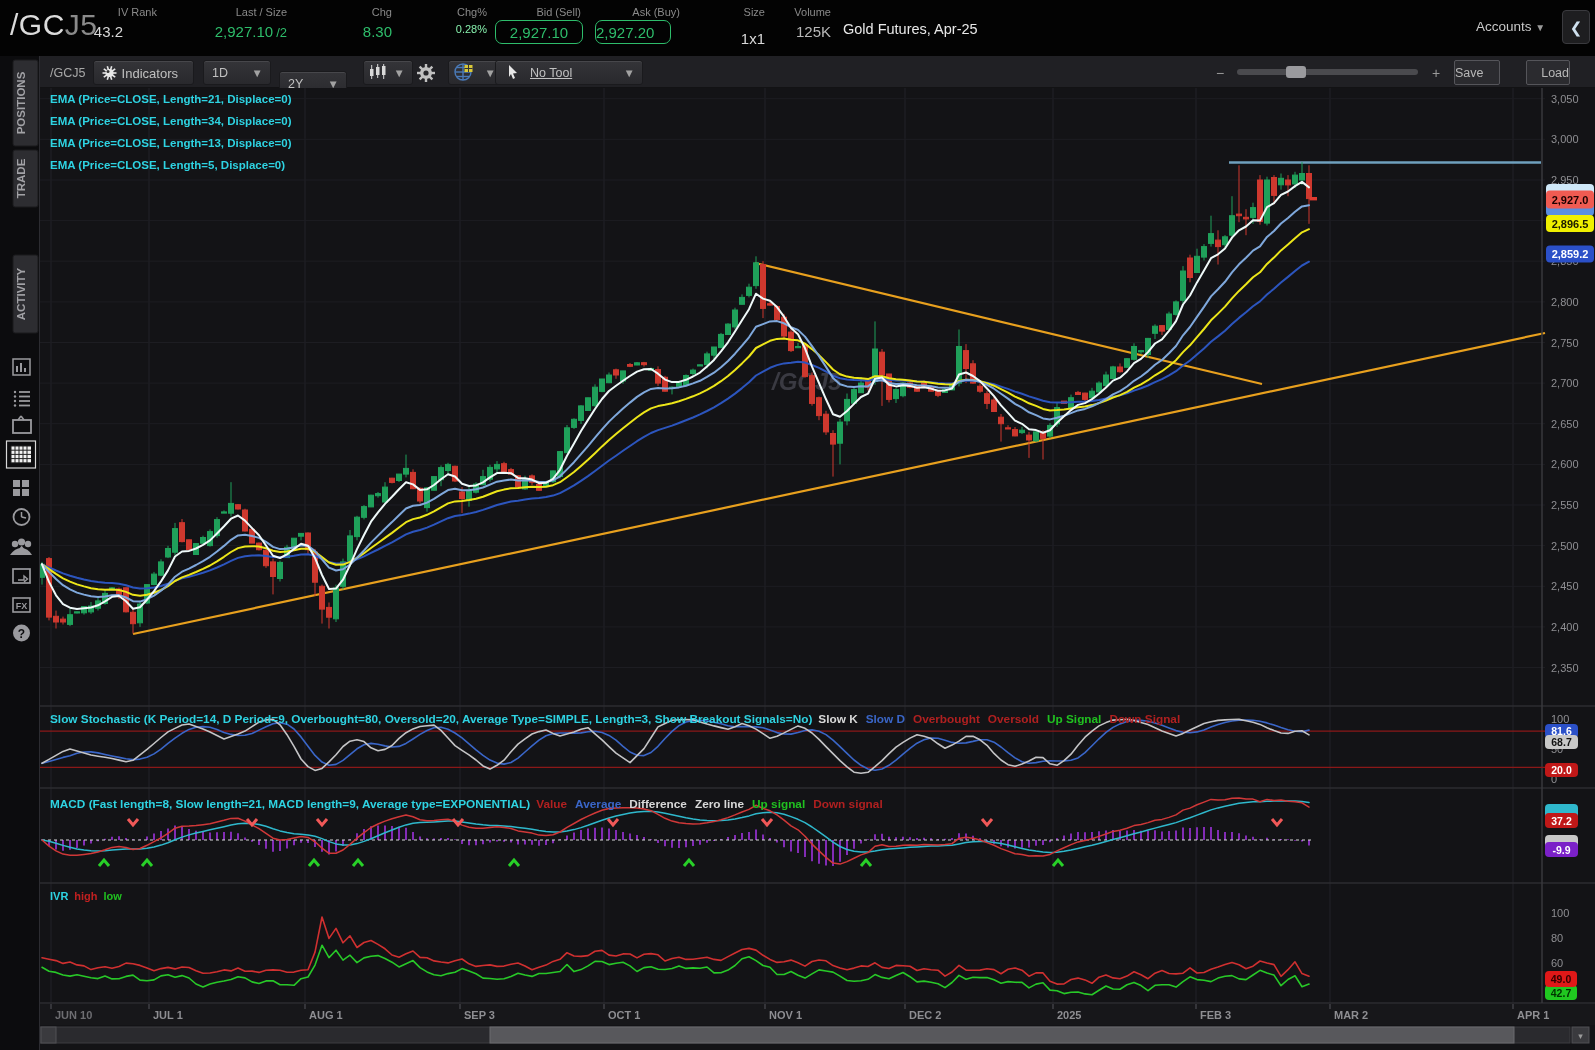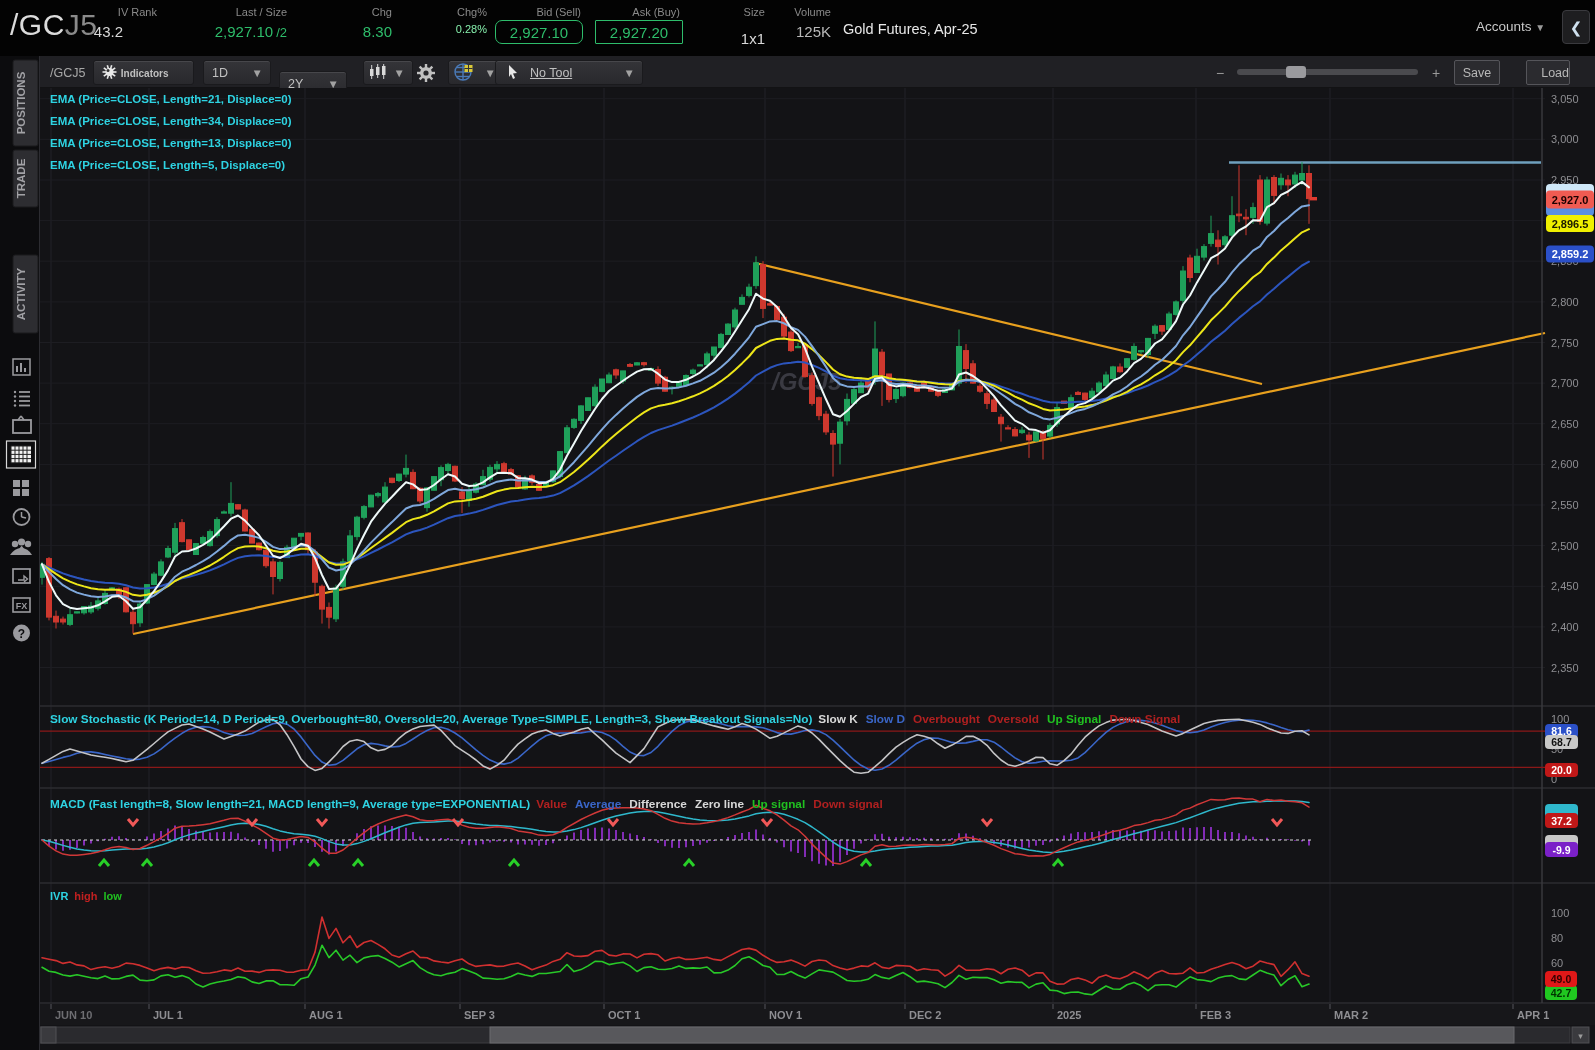--- a/index.html
+++ b/index.html
@@ -11,32 +11,32 @@
     <div style="position:absolute;right:1472px;top:23px;font-size:15px;color:#d8d8d8;white-space:nowrap">43.2</div>
     <div style="position:absolute;right:1308px;top:6px;font-size:11px;color:#8a8a8a;white-space:nowrap">Last / Size</div>
     <div style="position:absolute;right:1308px;top:23px;font-size:15px;color:#2EBD6B;white-space:nowrap">2,927.10 <span style="font-size:13px">/2</span></div>
     <div style="position:absolute;right:1203px;top:6px;font-size:11px;color:#8a8a8a;white-space:nowrap">Chg</div>
     <div style="position:absolute;right:1203px;top:23px;font-size:15px;color:#2EBD6B;white-space:nowrap">8.30</div>
     <div style="position:absolute;right:1108px;top:6px;font-size:11px;color:#8a8a8a;white-space:nowrap">Chg%</div>
     <div style="position:absolute;right:1108px;top:23px;font-size:11px;color:#86efac;white-space:nowrap">0.28%</div>
     <div style="position:absolute;right:1014px;top:6px;font-size:11px;color:#8a8a8a">Bid (Sell)</div>
     <div style="position:absolute;left:495px;top:20px;width:88px;height:24px;border:1.5px solid #2EBD6B;border-radius:7px;color:#2EBD6B;font-size:15px;text-align:center;line-height:24px">2,927.10</div>
     <div style="position:absolute;right:915px;top:6px;font-size:11px;color:#8a8a8a">Ask (Buy)</div>
-    <div style="position:absolute;left:595px;top:20px;width:88px;height:24px;border:1.5px solid #2EBD6B;border-radius:1px;color:#2EBD6B;font-size:15px;text-align:center;line-height:24px">2,927.20</div>
+    <div style="position:absolute;left:595px;top:20px;width:76px;height:24px;border:1.5px solid #2EBD6B;border-radius:7px;color:#2EBD6B;font-size:15px;text-align:left;line-height:24px">2,927.20</div>
     <div style="position:absolute;right:830px;top:6px;font-size:11px;color:#8a8a8a;white-space:nowrap">Size</div>
     <div style="position:absolute;right:830px;top:30px;font-size:15px;color:#d8d8d8;white-space:nowrap">1x1</div>
     <div style="position:absolute;right:764px;top:6px;font-size:11px;color:#8a8a8a;white-space:nowrap">Volume</div>
     <div style="position:absolute;right:764px;top:23px;font-size:15px;color:#b8b8b8;white-space:nowrap">125K</div>
     <div style="position:absolute;left:843px;top:21px;font-size:14.5px;color:#e8e8e8">Gold Futures, Apr-25</div>
     <div style="position:absolute;left:1476px;top:19px;font-size:13.5px;color:#c8c8c8">Accounts <span style="color:#9a9a9a;font-size:10px">▼</span></div>
     <div style="position:absolute;left:1562px;top:10px;width:28px;height:34px;border:1px solid #3a3a3e;border-radius:4px;background:#1e1e20;color:#cfe0ee;font-size:15px;text-align:center;line-height:34px">❮</div>
   </div>
 <div style="position:absolute;left:40px;top:56px;width:1555px;height:32px;background:#202024;border-bottom:1px solid #121214">
     <div style="position:absolute;left:10px;top:10px;font-size:12.5px;color:#a8a8a8">/GCJ5</div>
-    <div style="position:absolute;left:53px;top:4px;width:101px;height:25px;background:linear-gradient(#343438,#29292d);border:1px solid #1a1a1d;border-radius:3px;box-shadow:inset 0 1px 0 #47474b;color:#c0c0c0;font-size:10px;line-height:25px;font-weight:bold;"><span style="padding-left:7px"><svg width="17" height="17" viewBox="0 0 17 17" style="vertical-align:-3px">
+    <div style="position:absolute;left:53px;top:4px;width:101px;height:25px;background:linear-gradient(#343438,#29292d);border:1px solid #1a1a1d;border-radius:3px;box-shadow:inset 0 1px 0 #47474b;color:#c0c0c0;font-size:13px;line-height:25px;"><span style="padding-left:7px"><svg width="17" height="17" viewBox="0 0 17 17" style="vertical-align:-3px">
           <circle cx="8.5" cy="9" r="4" fill="#e8e8e8"></circle>
           <g stroke="#e8e8e8" stroke-width="1.6">
             <line x1="8.5" y1="9" x2="15.5" y2="9.0"></line>
             <line x1="8.5" y1="9" x2="14.2" y2="13.1"></line>
             <line x1="8.5" y1="9" x2="10.7" y2="15.7"></line>
             <line x1="8.5" y1="9" x2="6.3" y2="15.7"></line>
             <line x1="8.5" y1="9" x2="2.8" y2="13.1"></line>
             <line x1="8.5" y1="9" x2="1.5" y2="9.0"></line>
             <line x1="8.5" y1="9" x2="2.8" y2="4.9"></line>
             <line x1="8.5" y1="9" x2="6.3" y2="2.3"></line>
@@ -85,21 +85,21 @@
             <line x1="15.5" y1="3" x2="15.5" y2="10"></line>
           </g>
         </svg></span><span style="position:absolute;right:7px;top:0;color:#a2a2a2;font-size:11.5px">▼</span></div>
     <div style="position:absolute;left:455px;top:4px;width:148px;height:25px;background:linear-gradient(#343438,#29292d);border:1px solid #1a1a1d;border-radius:3px;box-shadow:inset 0 1px 0 #47474b;color:#c0c0c0;font-size:12.5px;line-height:25px;text-decoration:underline;"><span style="padding-left:10px"><svg width="14" height="16" viewBox="0 0 14 16" style="vertical-align:-3px">
           <path d="M3 1 L11 9 L7 9.5 L9 14 L7 15 L5 10 L3 13 Z" fill="#e8e8e8"></path>
         </svg></span><span style="padding-left:10px">No Tool</span><span style="position:absolute;right:7px;top:0;color:#a2a2a2;font-size:11.5px">▼</span></div>
     <div style="position:absolute;left:1176px;top:9px;color:#9a9a9a;font-size:14px">−</div>
     <div style="position:absolute;left:1197px;top:13px;width:181px;height:6px;background:#4a4a4e;border-radius:3px"></div>
     <div style="position:absolute;left:1246px;top:10px;width:20px;height:12px;background:#9a9a9e;border-radius:3px"></div>
     <div style="position:absolute;left:1392px;top:9px;color:#9a9a9a;font-size:14px">+</div>
-    <div style="position:absolute;left:1414px;top:4px;width:46px;height:25px;border:1px solid #55555a;background:#2b2b2f;border-radius:2px;color:#b8b8b8;font-size:12.5px;text-align:center;line-height:25px">Save</div>
+    <div style="position:absolute;left:1414px;top:4px;width:46px;height:25px;border:1px solid #55555a;background:#2b2b2f;border-radius:2px;color:#b8b8b8;font-size:12.5px;line-height:25px">Save</div>
     <div style="position:absolute;left:1486px;top:4px;width:44px;height:25px;border:1px solid #55555a;background:#2b2b2f;border-radius:2px;color:#b8b8b8;font-size:12.5px;text-align:right;line-height:25px">Load</div>
   </div>
 <svg style="position:absolute;left:0;top:56px" width="40" height="994" viewBox="0 0 40 994" font-family="&quot;Liberation Sans&quot;, sans-serif">
     <rect x="0" y="0" width="40" height="994" fill="#0c0c0e"></rect>
     <line x1="39.5" y1="0" x2="39.5" y2="994" stroke="#2c2c31" stroke-width="1"></line>
     <rect x="13" y="4" width="25" height="86" fill="#2d2d31" stroke="#1a1a1d" stroke-width="1" rx="2"></rect>
     <text x="25" y="47.0" font-size="11.5" font-weight="bold" fill="#a2a2a6" text-anchor="middle" transform="rotate(-90 25 47.0)">POSITIONS</text>
     <rect x="13" y="94" width="25" height="57" fill="#2d2d31" stroke="#1a1a1d" stroke-width="1" rx="2"></rect>
     <text x="25" y="122.5" font-size="11.5" font-weight="bold" fill="#a2a2a6" text-anchor="middle" transform="rotate(-90 25 122.5)">TRADE</text>
     <rect x="13" y="199" width="25" height="78" fill="#2d2d31" stroke="#1a1a1d" stroke-width="1" rx="2"></rect>

